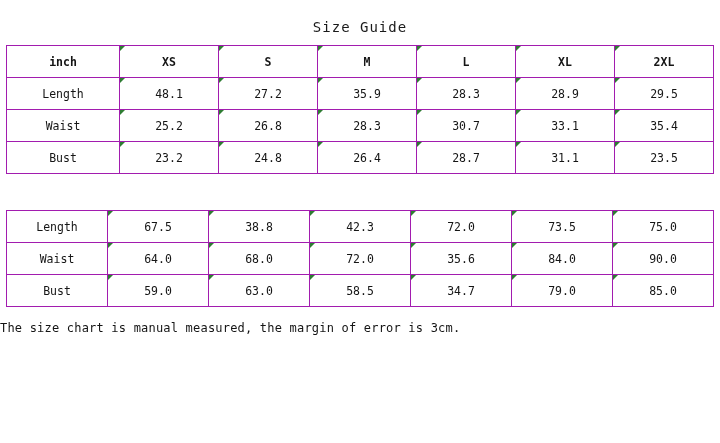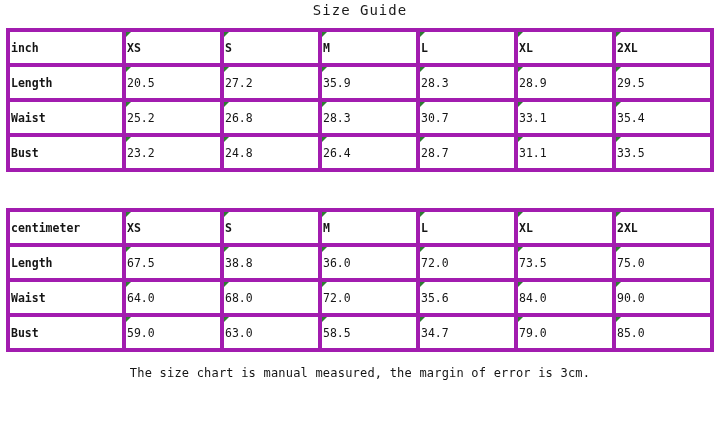--- a/index.html
+++ b/index.html
@@ -18,64 +18,63 @@
     width: 720px;
     height: 443px;
     position: relative;
     box-sizing: border-box;
     background: #ffffff;
   }
   .title {
     text-align: center;
     font-size: 14px;
     letter-spacing: 1px;
-    padding-top: 2px;
+    padding-top: 19px;
     padding-bottom: 10px;
     font-weight: 400;
     color: #1a1a1a;
   }
   table.size-table {
     width: 708px;
     margin: 0 auto;
     border-collapse: collapse;
     table-layout: fixed;
   }
   table.size-table td {
-    border: 4px solid #a21caf;
+    border: 1px solid #a21caf;
     height: 29px;
-    text-align: left;
+    text-align: center;
     vertical-align: middle;
     font-size: 11.5px;
     color: #151515;
     position: relative;
   }
   table.size-table td.head-cell {
     font-weight: bold;
     font-size: 11.5px;
   }
   table.size-table td.row-label {
-    font-weight: bold;
+    font-weight: normal;
     font-size: 11.5px;
   }
   
   td.tick::before {
     content: "";
     position: absolute;
     left: 0;
     top: 0;
     width: 5px;
     height: 5px;
     background: #2e7d32;
     clip-path: polygon(0 0, 100% 0, 0 100%);
   }
   .gap {
     height: 36px;
   }
   .footer-note {
-    text-align: center;
     font-size: 12px;
     padding-top: 14px;
     color: #141414;
     letter-spacing: 0.2px;
   }
   .col-first { width: 110px; }
 </style>
 </head>
 <body>
 
@@ -89,21 +88,21 @@
         <td class="head-cell col-first">inch</td>
         <td class="head-cell tick">XS</td>
         <td class="head-cell tick">S</td>
         <td class="head-cell tick">M</td>
         <td class="head-cell tick">L</td>
         <td class="head-cell tick">XL</td>
         <td class="head-cell tick">2XL</td>
       </tr>
       <tr>
         <td class="row-label">Length</td>
-        <td class="tick">20.5</td>
+        <td class="tick">48.1</td>
         <td class="tick">27.2</td>
         <td class="tick">35.9</td>
         <td class="tick">28.3</td>
         <td class="tick">28.9</td>
         <td class="tick">29.5</td>
       </tr>
       <tr>
         <td class="row-label">Waist</td>
         <td class="tick">25.2</td>
         <td class="tick">26.8</td>
@@ -112,43 +111,34 @@
         <td class="tick">33.1</td>
         <td class="tick">35.4</td>
       </tr>
       <tr>
         <td class="row-label">Bust</td>
         <td class="tick">23.2</td>
         <td class="tick">24.8</td>
         <td class="tick">26.4</td>
         <td class="tick">28.7</td>
         <td class="tick">31.1</td>
-        <td class="tick">33.5</td>
+        <td class="tick">23.5</td>
       </tr>
     </tbody>
   </table>
 
   <div class="gap"></div>
 
   <table class="size-table">
     <tbody>
       <tr>
-        <td class="head-cell col-first">centimeter</td>
-        <td class="head-cell tick">XS</td>
-        <td class="head-cell tick">S</td>
-        <td class="head-cell tick">M</td>
-        <td class="head-cell tick">L</td>
-        <td class="head-cell tick">XL</td>
-        <td class="head-cell tick">2XL</td>
-      </tr>
-      <tr>
         <td class="row-label">Length</td>
         <td class="tick">67.5</td>
         <td class="tick">38.8</td>
-        <td class="tick">36.0</td>
+        <td class="tick">42.3</td>
         <td class="tick">72.0</td>
         <td class="tick">73.5</td>
         <td class="tick">75.0</td>
       </tr>
       <tr>
         <td class="row-label">Waist</td>
         <td class="tick">64.0</td>
         <td class="tick">68.0</td>
         <td class="tick">72.0</td>
         <td class="tick">35.6</td>

